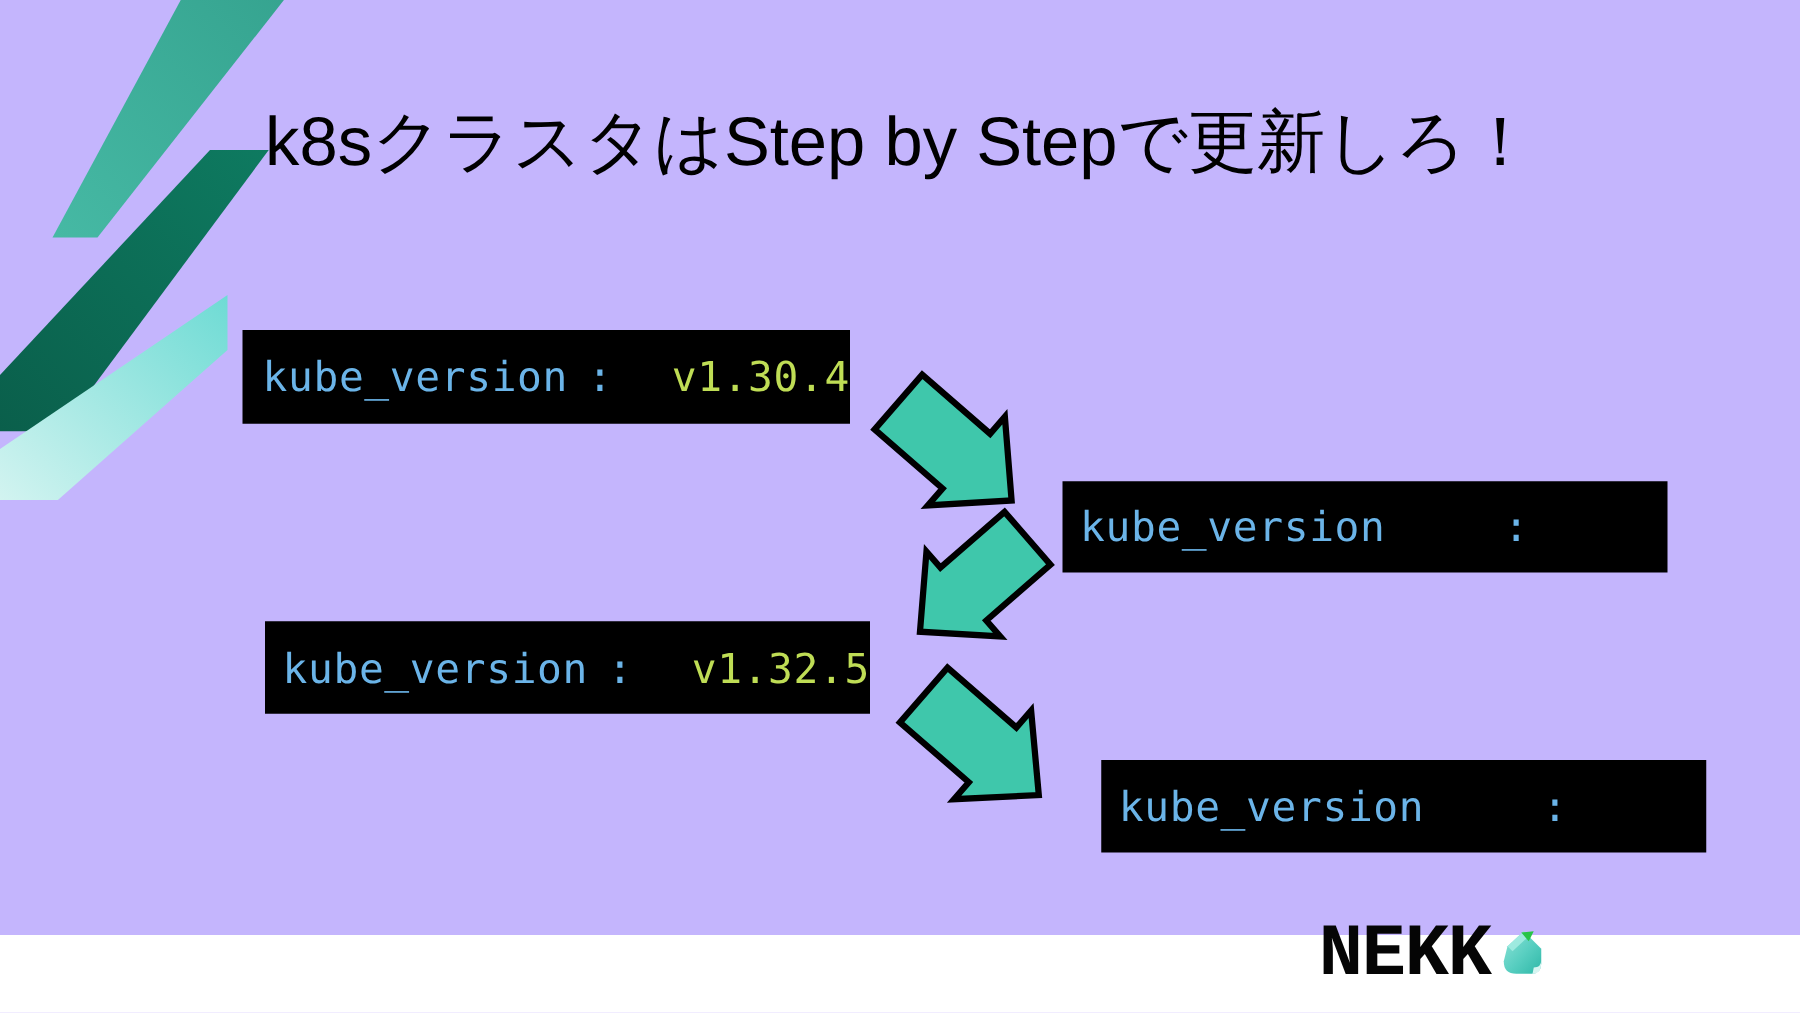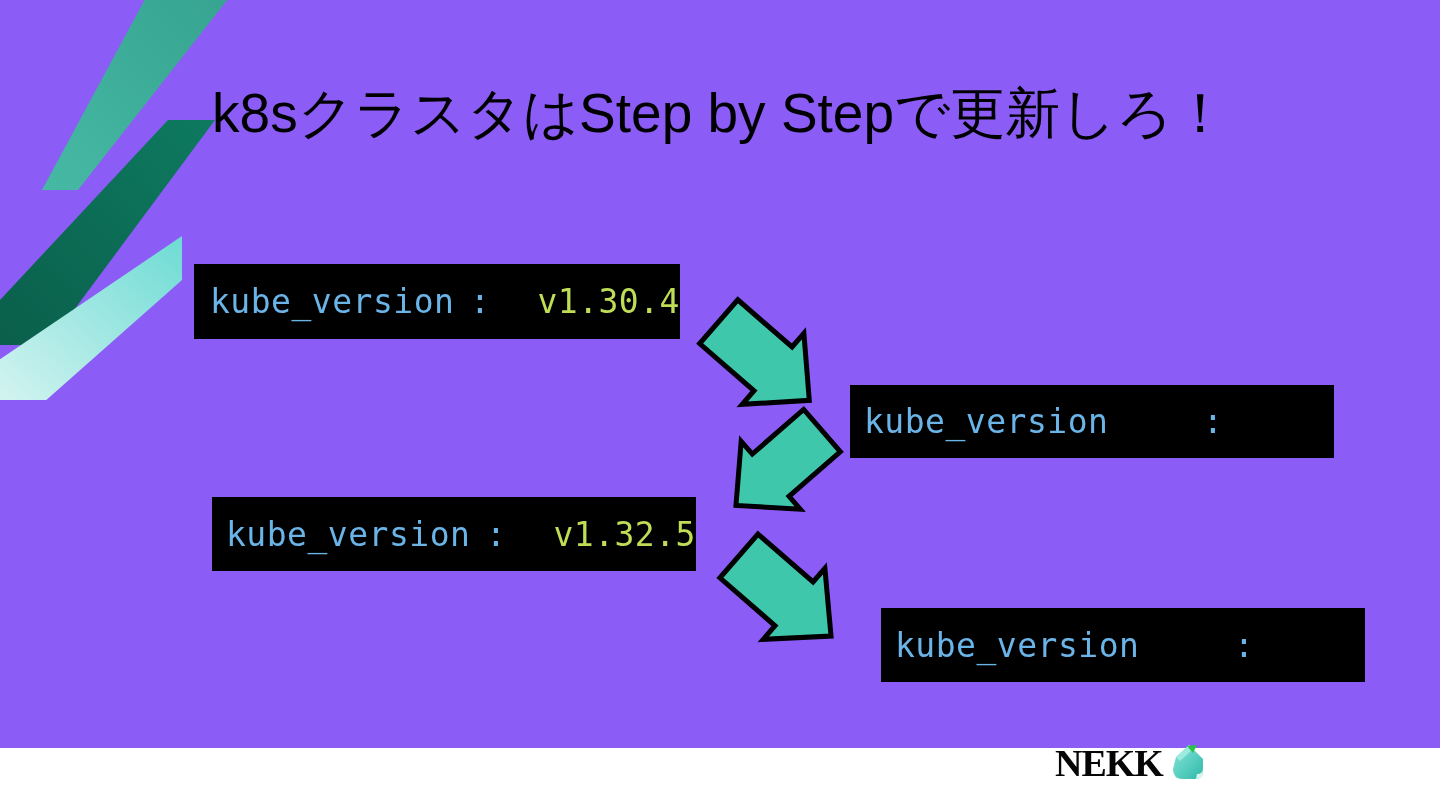--- a/index.html
+++ b/index.html
@@ -5,21 +5,21 @@
   * { margin:0; padding:0; box-sizing:border-box; }
   html, body {
     width:1440px; height:810px;
     background:#ffffff;
     font-family:"Liberation Sans", sans-serif;
     overflow:hidden;
   }
   .slide {
     position:relative;
     width:1440px; height:748px;
-    background:#8b5cf6;
+    background:#c4b5fd;
   }
 
   
   .deco { position:absolute; top:0; left:0; width:320px; height:400px; overflow:hidden; pointer-events:none; }
   .deco svg { display:block; }
 
   
   .title {
     position:absolute;
     left:0; right:0;
@@ -66,22 +66,22 @@
 
   
   .logo {
     position:absolute;
     left:1055px; top:738px;
     display:flex;
     align-items:center;
     height:50px;
   }
   .logo-text {
-    font-family:Liberation Serif, serif;
-    font-size:38px;
+    font-family:Liberation Mono, monospace;
+    font-size:59px;
     font-weight:bold;
     color:#050505;
     letter-spacing:-1px;
     line-height:1;
   }
   .logo-mark { width:46px; height:46px; margin:0 4px; position:relative; }
   .logo-gap { display:inline-block; width:10px; }
 </style>
 </head>
 <body>

